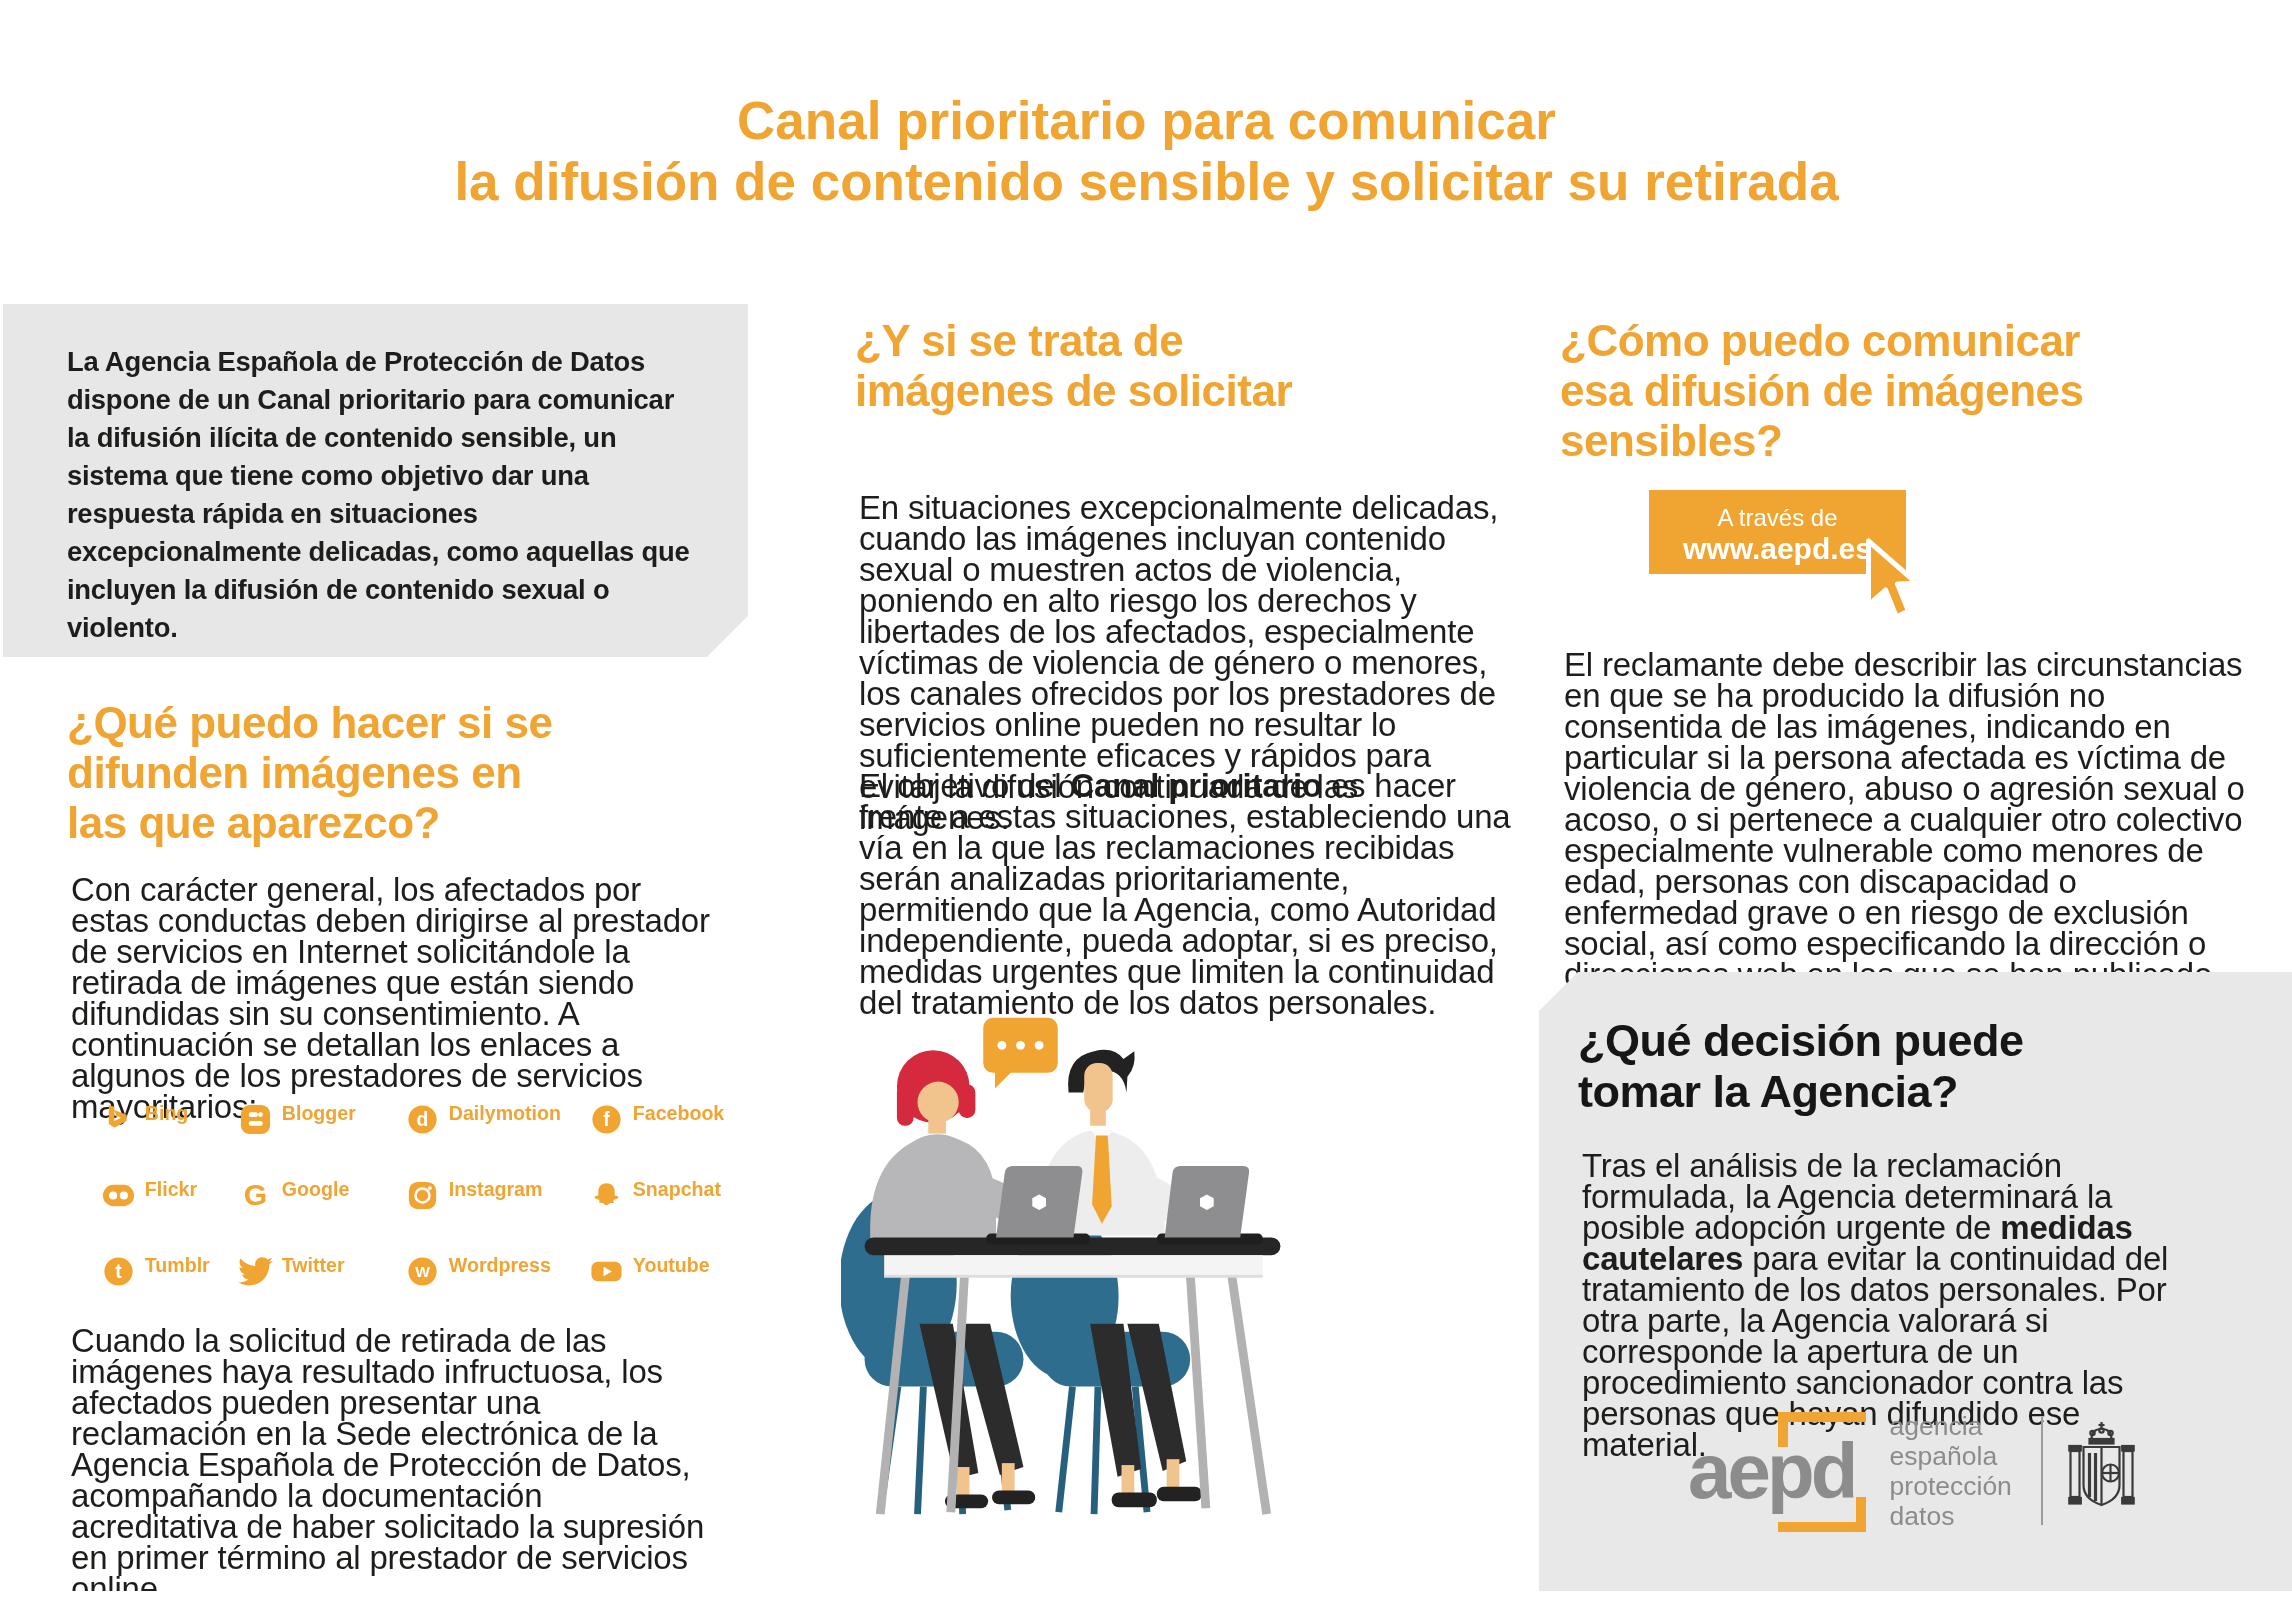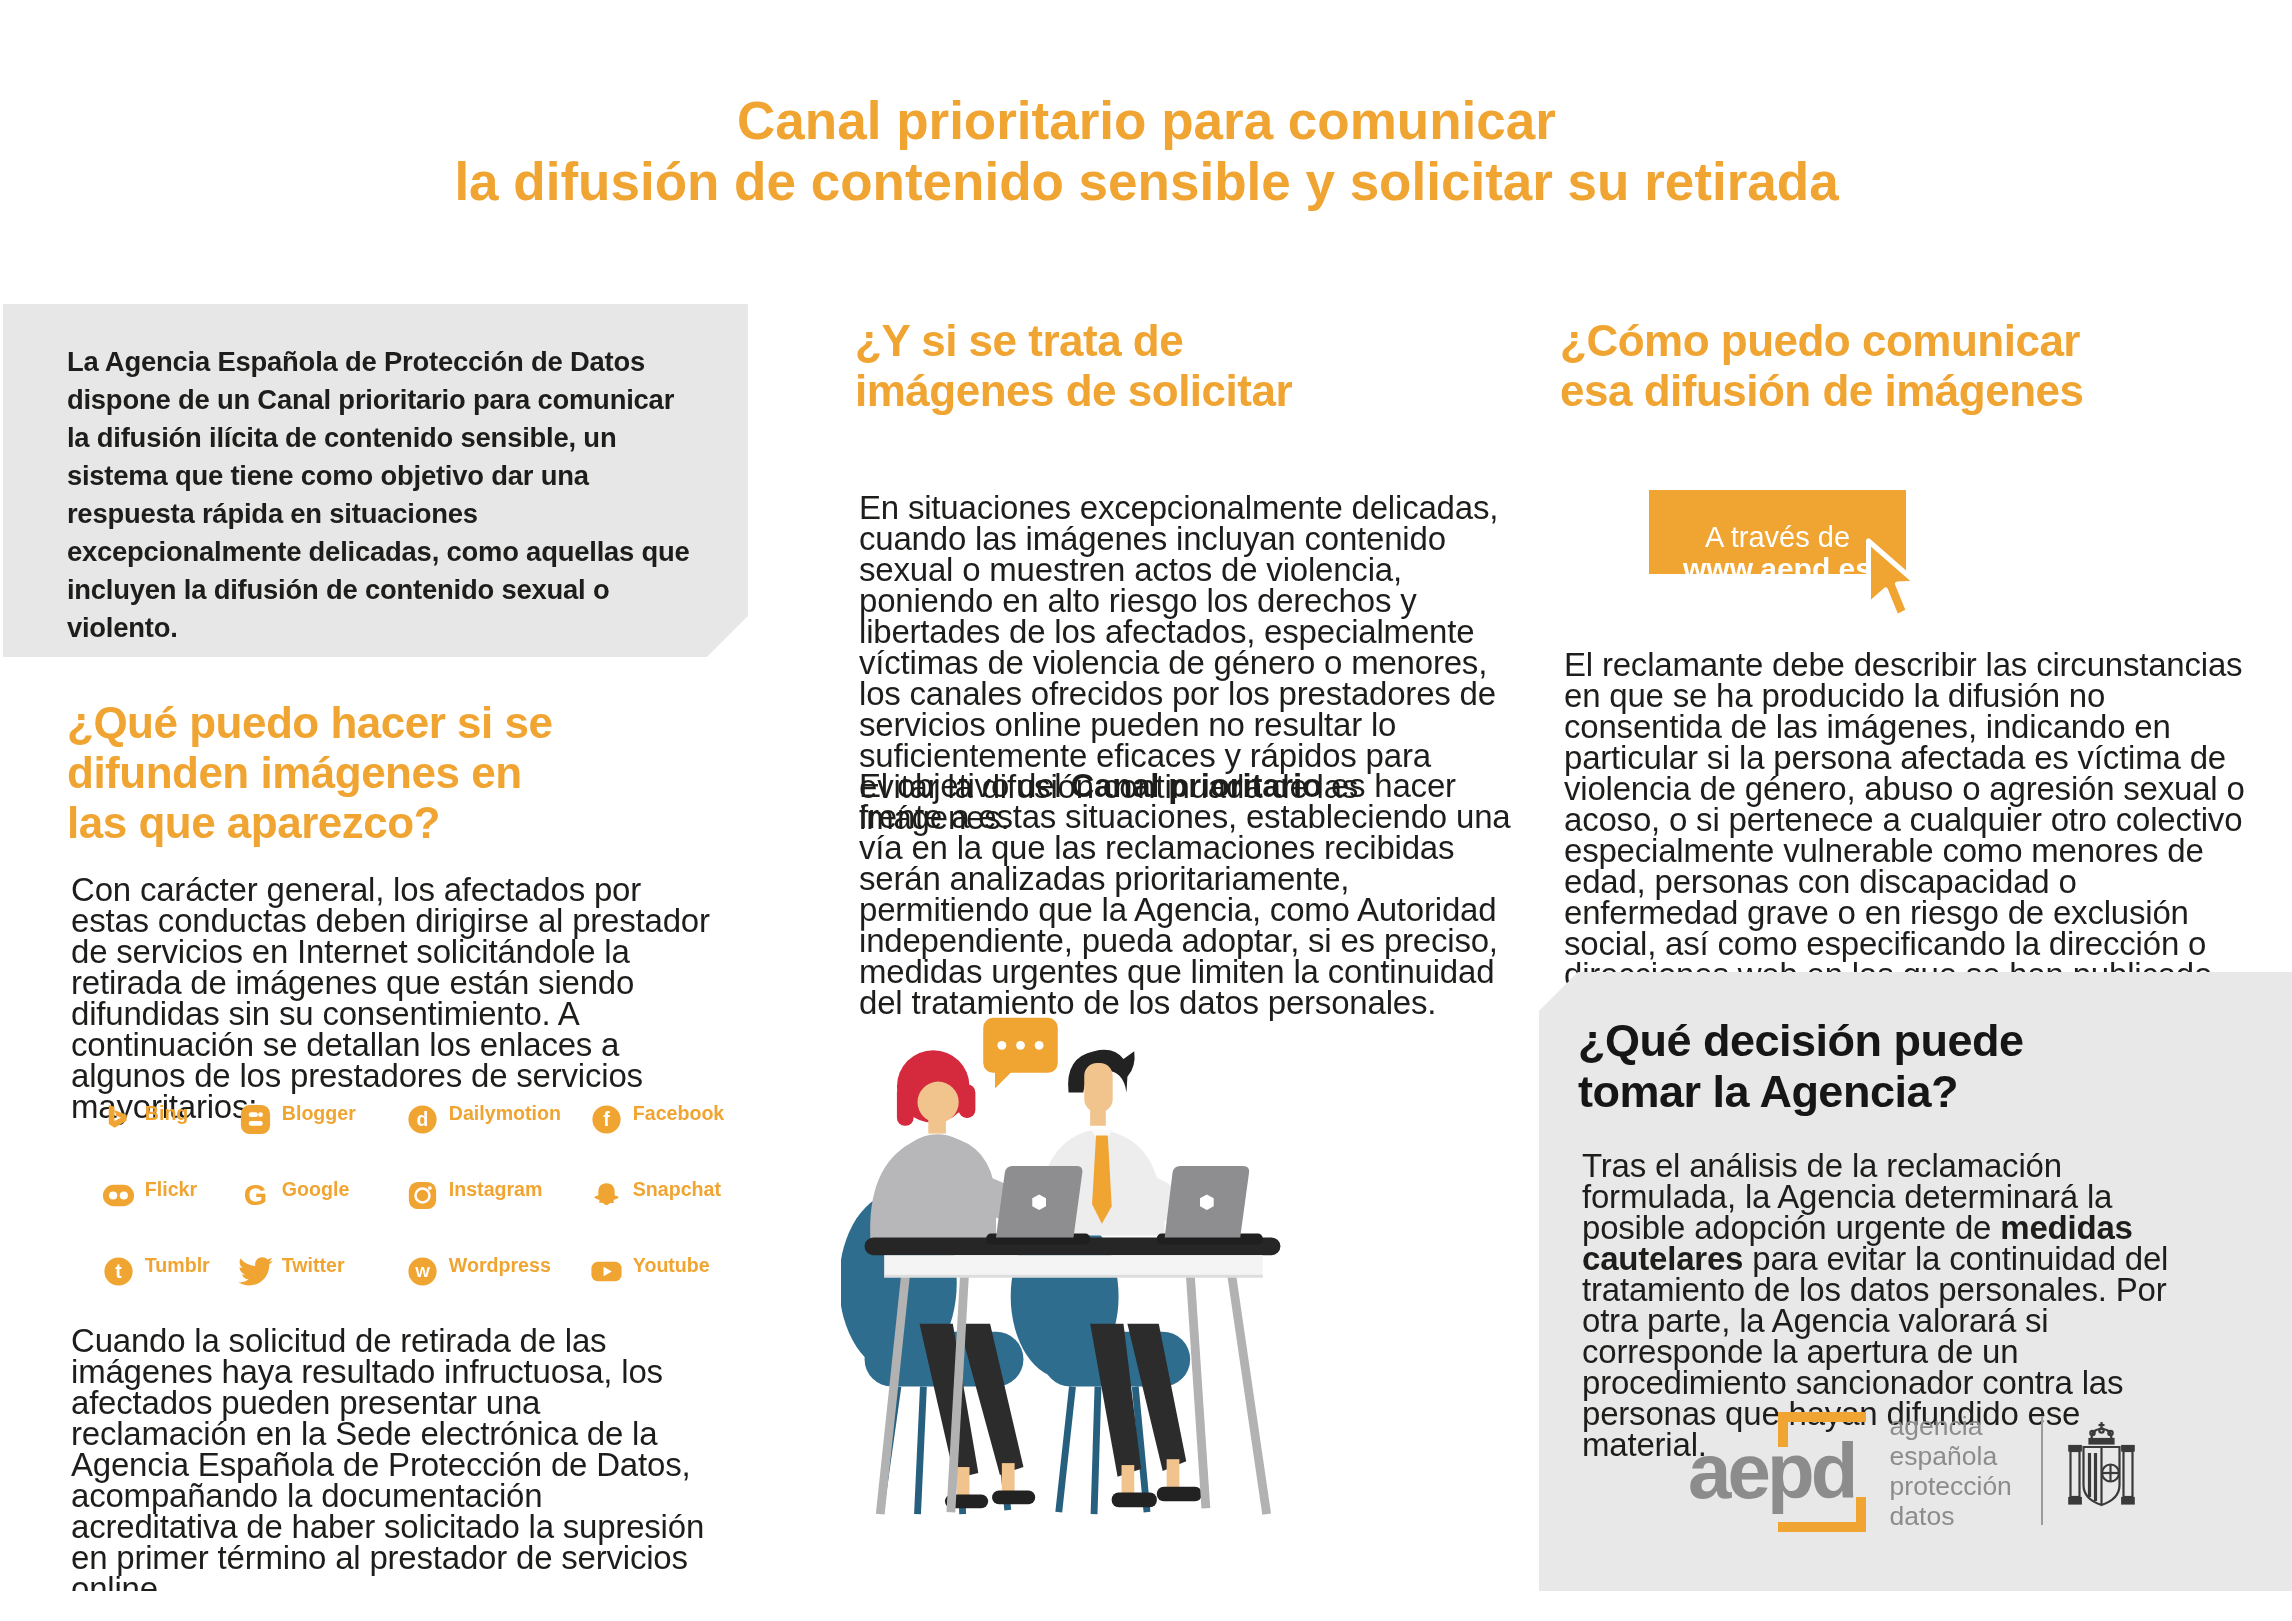--- a/index.html
+++ b/index.html
@@ -21,21 +21,21 @@
   
   .prov-grid{left:101px;top:1086px;display:grid;grid-template-columns:137px 167px 184px 147px;
              grid-auto-rows:35px;row-gap:41px;}
   .prov{display:flex;align-items:flex-start;gap:8.8px;cursor:pointer;margin-top:16px;}
   .picon{width:35px;height:35px;flex:0 0 35px;}
   .picon svg{width:35px;height:35px;display:block;}
   .plabel{color:#F0A431;font-weight:bold;font-size:19.6px;white-space:nowrap;}
   
   .aepd-btn{left:1649px;top:490px;width:257px;height:84px;background:#F0A431;color:#fff;
             text-align:center;box-sizing:border-box;padding-top:12.7px;cursor:pointer;}
-  .aepd-btn .l1{font-size:29px;line-height:29px;margin-top:20px;}
+  .aepd-btn .l1{font-size:24px;line-height:29px;}
   .aepd-btn .l2{font-size:30px;line-height:33px;font-weight:bold;}
   .cursor-wrap{left:1860px;top:537px;width:69px;height:88px;}
   
   .decision-box{left:1539px;top:972px;width:754px;height:649px;background:#E9E8E8;
                 clip-path:polygon(39px 0,100% 0,100% 100%,0 100%,0 39px);}
   .decision-box h3{position:absolute;left:39px;top:43px;margin:0;color:#161616;font-weight:800;
                    font-size:45px;line-height:51px;letter-spacing:-0.5px;}
   .decision-box h3 span{display:block;}
   .decision-body{position:absolute;left:39px;top:174px;width:616px;}
   
@@ -292,20 +292,21 @@
     <g>
       <rect x="322" y="228" width="108" height="11" rx="5" fill="#1F1F1F"></rect>
       <path d="M330,232 L338,166 Q339,159 346,159 L410,159 Q417,159 416,166 L407,232 Z" fill="#8E8E90"></path>
       <polygon points="373,188 380,192 380,200 373,204 366,200 366,192" fill="#fff"></polygon>
     </g>
   </svg>
 
   <h2 class="abs sec" style="left:1560px;top:316px;width:696px;">
     <span>¿Cómo puedo comunicar</span>
     <span>esa difusión de imágenes</span>
+    <span>sensibles?</span>
   </h2>
 
   <div class="abs aepd-btn">
     <div class="l1">A través de</div>
     <div class="l2">www.aepd.es</div>
   </div>
 
   <svg class="abs cursor-wrap" viewBox="0 0 34 44">
     <path d="M4,2 L4,34 L12.5,26.5 L18,40 L24,37 L18.5,23.5 L28,23 Z" fill="#F0A431" stroke="#ffffff" stroke-width="2.5" stroke-linejoin="round"></path>
   </svg>

